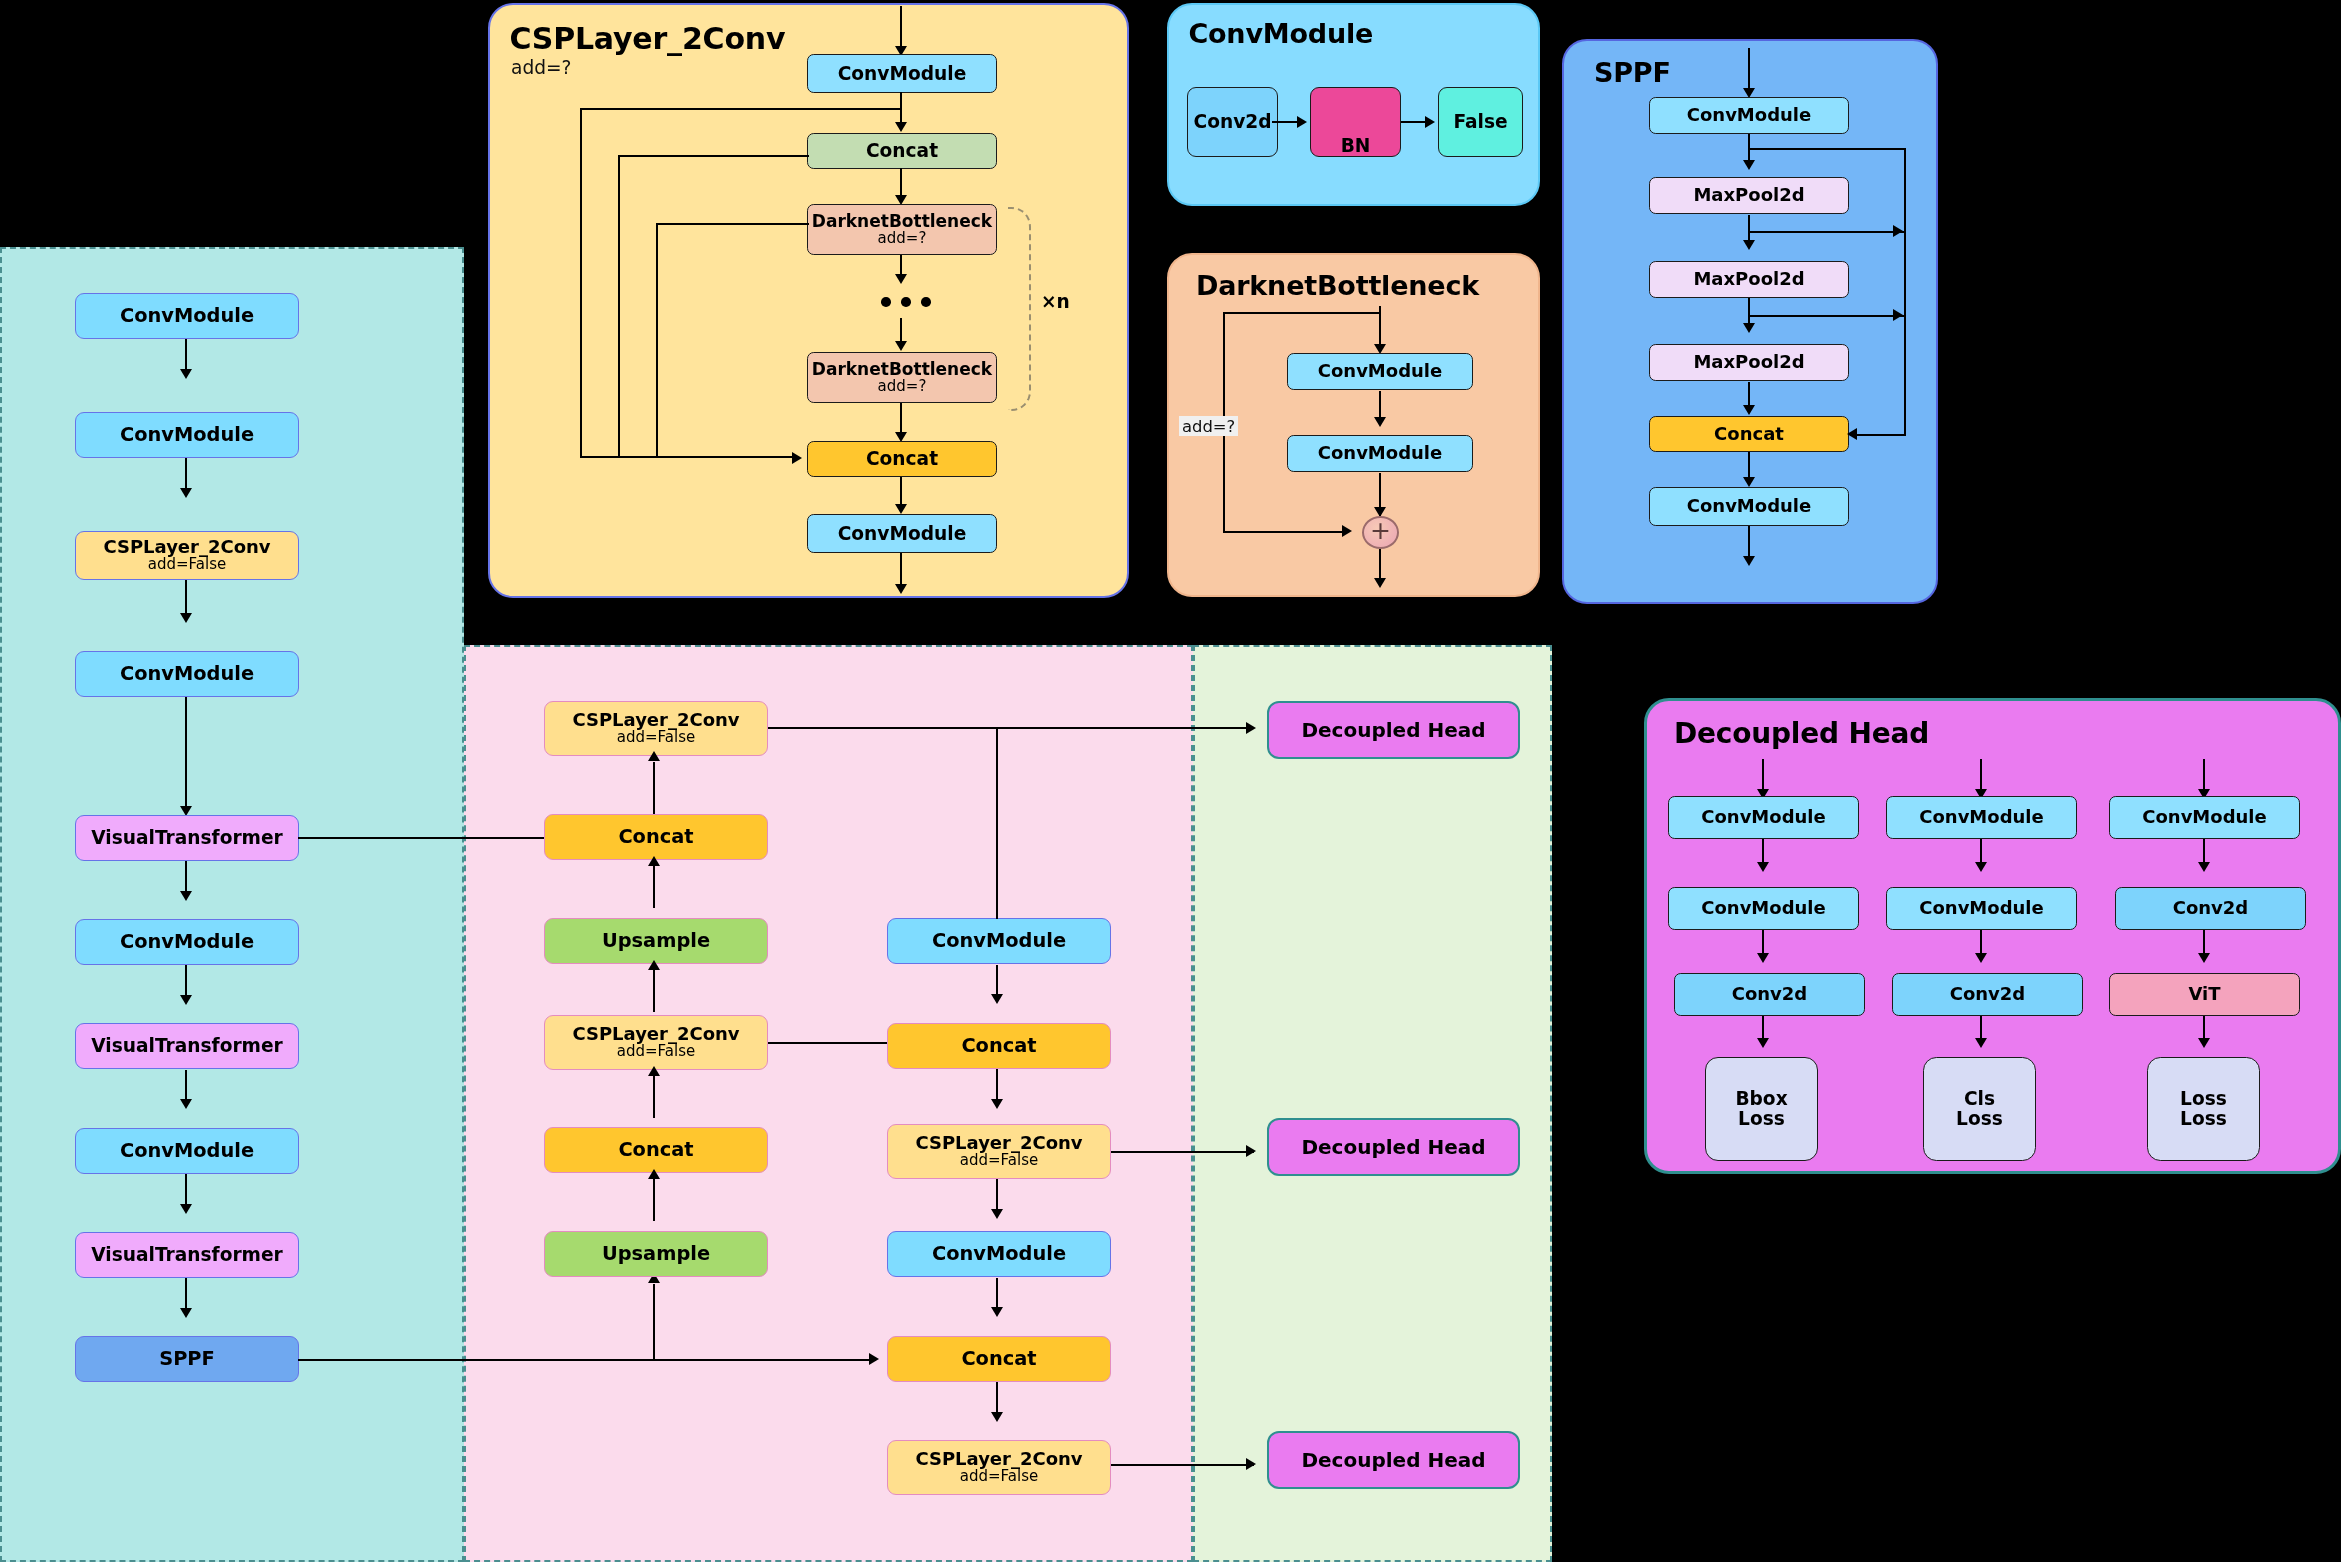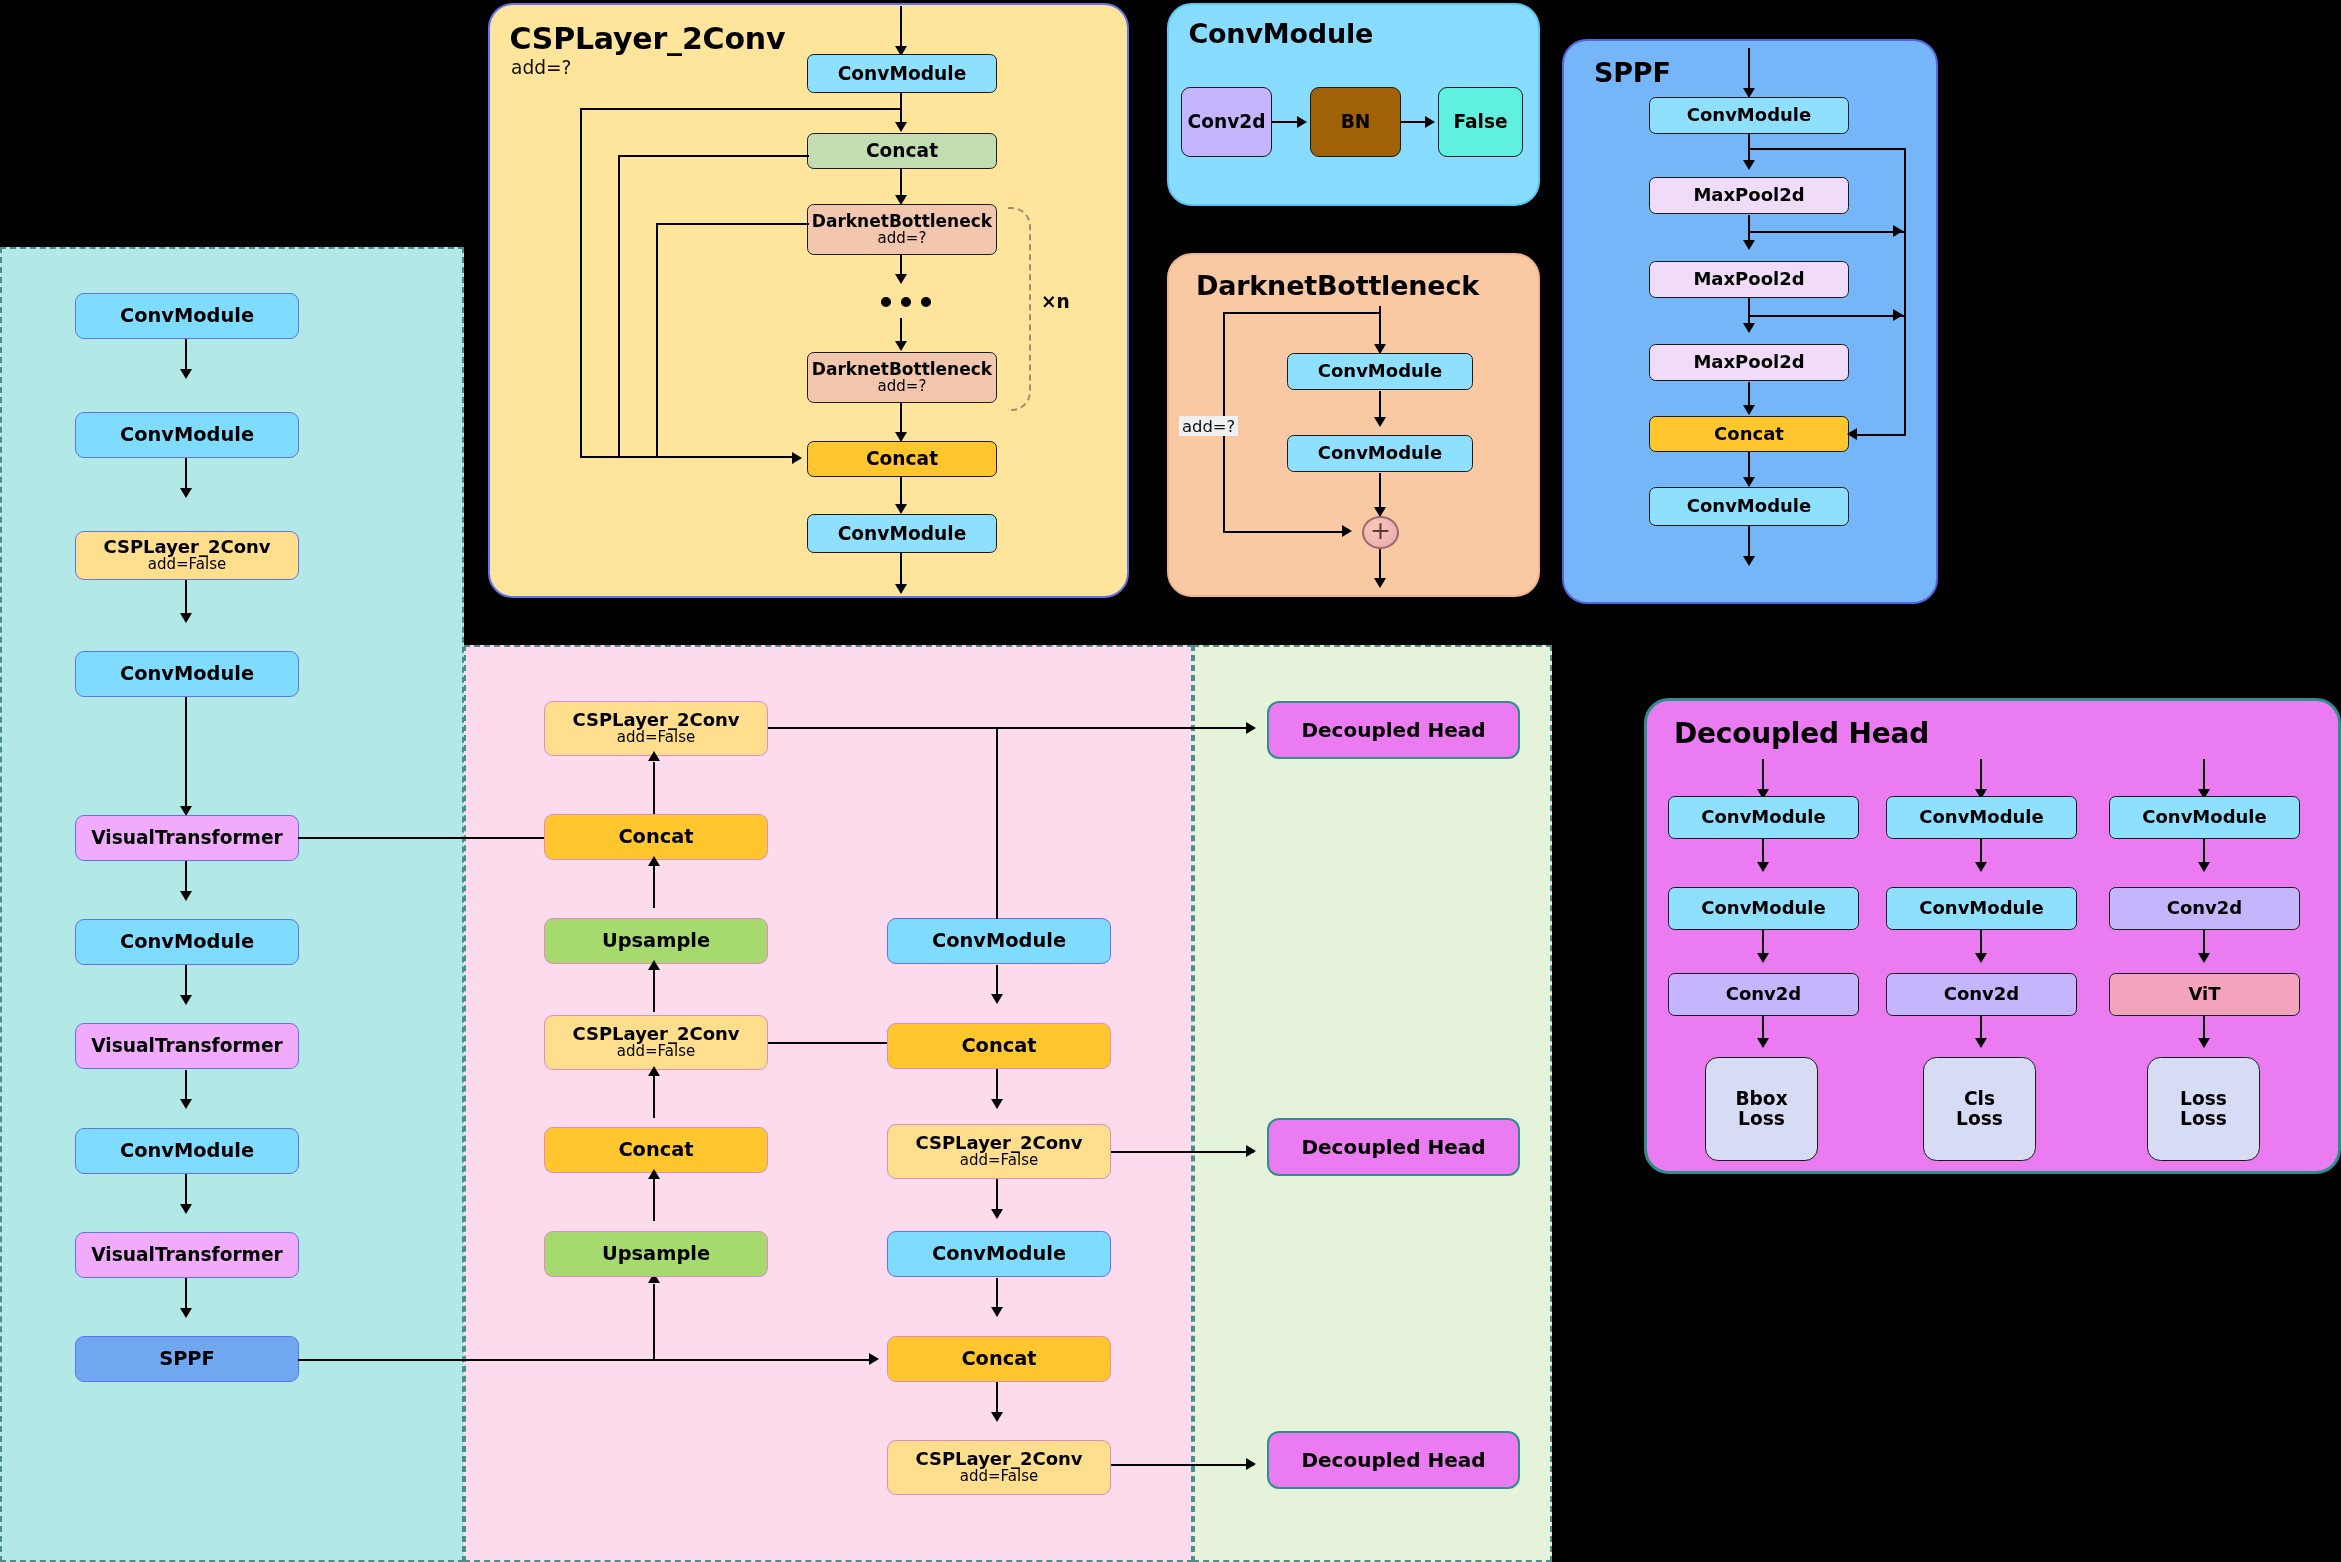--- a/index.html
+++ b/index.html
@@ -36,22 +36,22 @@
   .c-conv2  {background:#8fe0ff;border:1.5px solid #1b1b1b;}
   .c-csp    {background:#ffdf8e;border:1.5px solid #6673e8;}
   .c-csp-p  {background:#ffdf8e;border:1.5px solid #e48cc0;}
   .c-vit    {background:#f0abfc;border:1.5px solid #6673e8;}
   .c-sppf   {background:#6fa8f0;border:1.5px solid #6673e8;}
   .c-concat {background:#ffc62e;border:1.5px solid #1b1b1b;}
   .c-concat-p{background:#ffc62e;border:1.5px solid #e48cc0;}
   .c-up     {background:#a6da6e;border:1.5px solid #e48cc0;}
   .c-split  {background:#c3ddb2;border:1.5px solid #1b1b1b;}
   .c-dbn    {background:#f3c6ae;border:1.5px solid #1b1b1b;}
-  .c-orange {background:#c4b5fd;border:1.5px solid #1b1b1b;}
-  .c-bn     {background:#a16207;border:1.5px solid #1b1b1b;}
+  .c-orange {background:#7dd3fc;border:1.5px solid #1b1b1b;margin-left:6px;}
+  .c-bn     {background:#ec4899;border:1.5px solid #1b1b1b;justify-content:flex-end;}
   .c-silu   {background:#5ff0e0;border:1.5px solid #1b1b1b;}
   .c-maxp   {background:#f0dcf8;border:1.5px solid #1b1b1b;}
   .c-dh     {background:#ea7bf0;border:2.2px solid #2f8f8f;}
   .c-loss   {background:#d7dcf5;border:1.5px solid #1b1b1b;border-radius:13.4px;}
   .c-vit2   {background:#f4a3bd;border:1.5px solid #1b1b1b;}
 
   
   .ln{position:absolute;background:#000;}
   .ln.h{height:2.2px;}
   .ln.v{width:2.2px;}

